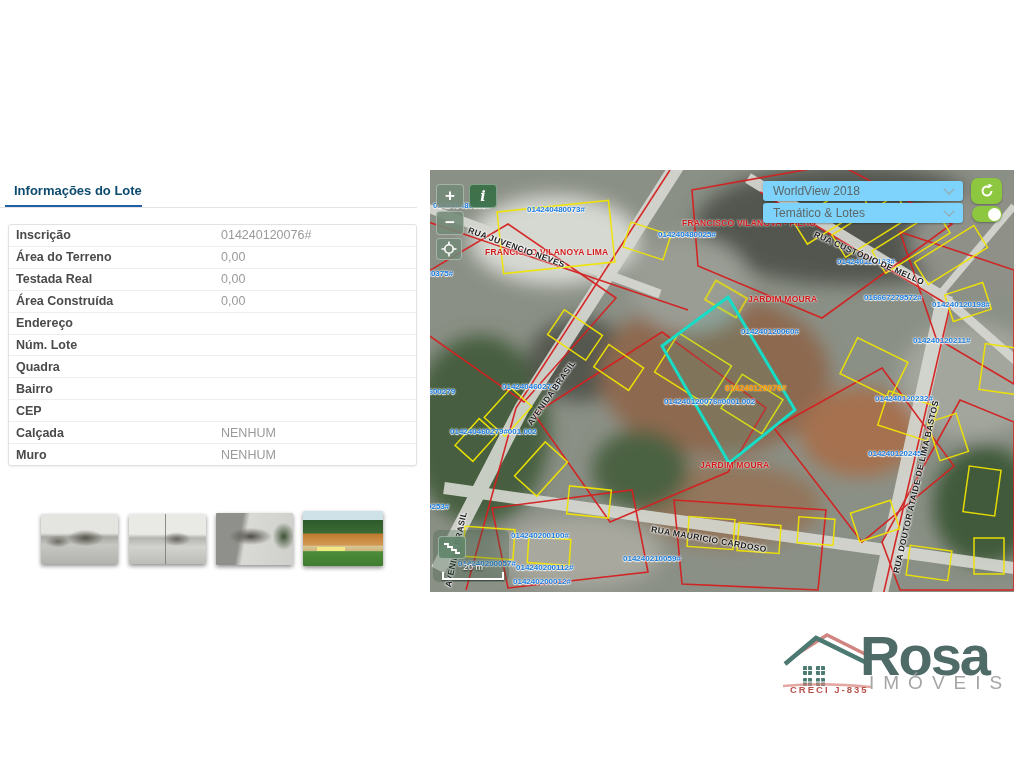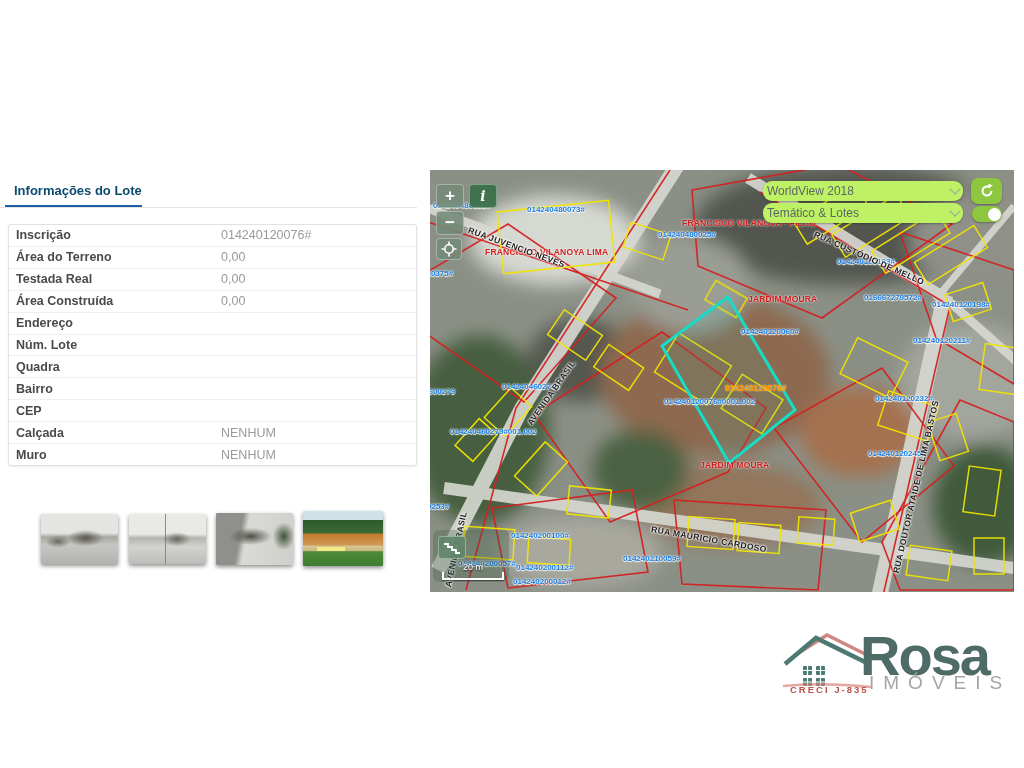--- a/index.html
+++ b/index.html
@@ -63,22 +63,22 @@
   .locatebtn{left:6px;top:68px;width:26px;height:22px;}
   .measure-panel{position:absolute;left:3px;top:360px;width:76px;height:52px;
     background:rgba(60,92,70,.30);border-radius:6px;}
   .rulerbtn{left:8px;top:366px;width:28px;height:23px;background:rgba(96,132,106,.92);}
   .scalebar{position:absolute;left:12px;top:392px;width:62px;color:#fff;font-size:9px;text-align:center;
     text-shadow:0 1px 2px rgba(0,0,0,.8);}
   .scalebar .bar{height:6px;border-left:2px solid #fff;border-right:2px solid #fff;border-bottom:2px solid #fff;
     box-shadow:0 1px 1px rgba(0,0,0,.4);}
 
   
-  .pill{position:absolute;left:333px;width:200px;height:20px;background:#bef264;border-radius:9px;
-    display:flex;align-items:center;justify-content:space-between;padding:0 4px;box-sizing:border-box;
+  .pill{position:absolute;left:333px;width:200px;height:20px;background:#7dd3fc;border-radius:3px;
+    display:flex;align-items:center;justify-content:space-between;padding:0 10px;box-sizing:border-box;
     font-size:12px;color:#5d6666;box-shadow:0 1px 2px rgba(0,0,0,.3);cursor:pointer;}
   .pill1{top:11px;} .pill2{top:33px;}
   .chev{width:7px;height:7px;border-right:1.6px solid #9aa7a0;border-bottom:1.6px solid #9aa7a0;
     transform:rotate(45deg);margin-top:-4px;}
   .refreshbtn{position:absolute;left:541px;top:8px;width:31px;height:26px;background:#8dc63f;
     border-radius:7px;display:flex;align-items:center;justify-content:center;
     box-shadow:0 1px 2px rgba(0,0,0,.3);cursor:pointer;}
   .toggle{position:absolute;left:542px;top:36px;width:30px;height:16px;background:#8dc63f;border-radius:9px;
     box-shadow:0 1px 2px rgba(0,0,0,.3);cursor:pointer;}
   .knob{position:absolute;right:1px;top:1.5px;width:13px;height:13px;border-radius:50%;background:#fff;}

